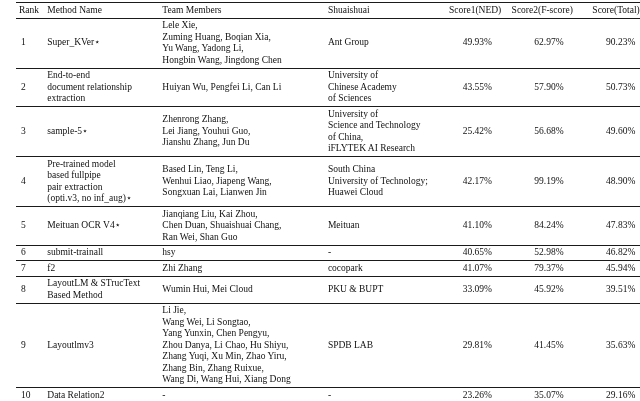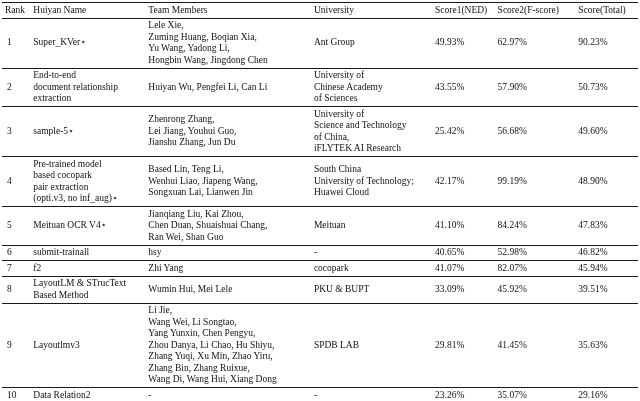--- a/index.html
+++ b/index.html
@@ -9,21 +9,21 @@
     width: 640px;
     height: 401px;
     overflow: hidden;
     font-family: "Liberation Serif", "DejaVu Serif", serif;
     color: #111111;
   }
   .figure-wrap {
     width: 640px;
     height: 401px;
     box-sizing: border-box;
-    padding: 2px 2px;
+    padding: 2px 16px;
   }
   table.leaderboard {
     width: 636px;
     border-collapse: collapse;
     table-layout: fixed;
     font-size: 9.5px;
     line-height: 11.5px;
     border-top: 1px solid #1a1a1a;
     border-bottom: 1px solid #1a1a1a;
   }
@@ -48,20 +48,21 @@
     vertical-align: middle;
     text-align: left;
     white-space: pre-line;
     overflow: hidden;
     font-weight: normal;
   }
   th {
     white-space: nowrap;
   }
   td.score, th.score {
+    text-align: center;
     white-space: nowrap;
   }
   td.rank {
     padding-left: 5px;
   }
 </style>
 </head>
 <body>
 
 <div class="figure-wrap">
@@ -71,23 +72,23 @@
         <col class="c-method">
         <col class="c-team">
         <col class="c-inst">
         <col class="c-s1">
         <col class="c-s2">
         <col class="c-s3">
     </colgroup>
     <thead>
       <tr>
         <th>Rank</th>
-        <th>Huiyan Name</th>
+        <th>Method Name</th>
         <th>Team Members</th>
-        <th>University</th>
+        <th>Shuaishuai</th>
         <th>Score1(NED)</th>
         <th>Score2(F-score)</th>
         <th>Score(Total)</th>
       </tr>
     </thead>
     <tbody>
       <tr>
         <td class="rank">1</td>
         <td>Super_KVer⋆</td>
         <td>Lele Xie,
@@ -122,21 +123,21 @@
 Science and Technology
 of China,
 iFLYTEK AI Research</td>
         <td class="score">25.42%</td>
         <td class="score">56.68%</td>
         <td class="score">49.60%</td>
       </tr>
       <tr>
         <td class="rank">4</td>
         <td>Pre-trained model
-based cocopark
+based fullpipe
 pair extraction
 (opti.v3, no inf_aug)⋆</td>
         <td>Based Lin, Teng Li,
 Wenhui Liao, Jiapeng Wang,
 Songxuan Lai, Lianwen Jin</td>
         <td>South China
 University of Technology;
 Huawei Cloud</td>
         <td class="score">42.17%</td>
         <td class="score">99.19%</td>
@@ -158,31 +159,31 @@
         <td>submit-trainall</td>
         <td>hsy</td>
         <td>-</td>
         <td class="score">40.65%</td>
         <td class="score">52.98%</td>
         <td class="score">46.82%</td>
       </tr>
       <tr>
         <td class="rank">7</td>
         <td>f2</td>
-        <td>Zhi Yang</td>
+        <td>Zhi Zhang</td>
         <td>cocopark</td>
         <td class="score">41.07%</td>
-        <td class="score">82.07%</td>
+        <td class="score">79.37%</td>
         <td class="score">45.94%</td>
       </tr>
       <tr>
         <td class="rank">8</td>
         <td>LayoutLM &amp; STrucText
 Based Method</td>
-        <td>Wumin Hui, Mei Lele</td>
+        <td>Wumin Hui, Mei Cloud</td>
         <td>PKU &amp; BUPT</td>
         <td class="score">33.09%</td>
         <td class="score">45.92%</td>
         <td class="score">39.51%</td>
       </tr>
       <tr>
         <td class="rank">9</td>
         <td>Layoutlmv3</td>
         <td>Li Jie,
 Wang Wei, Li Songtao,

